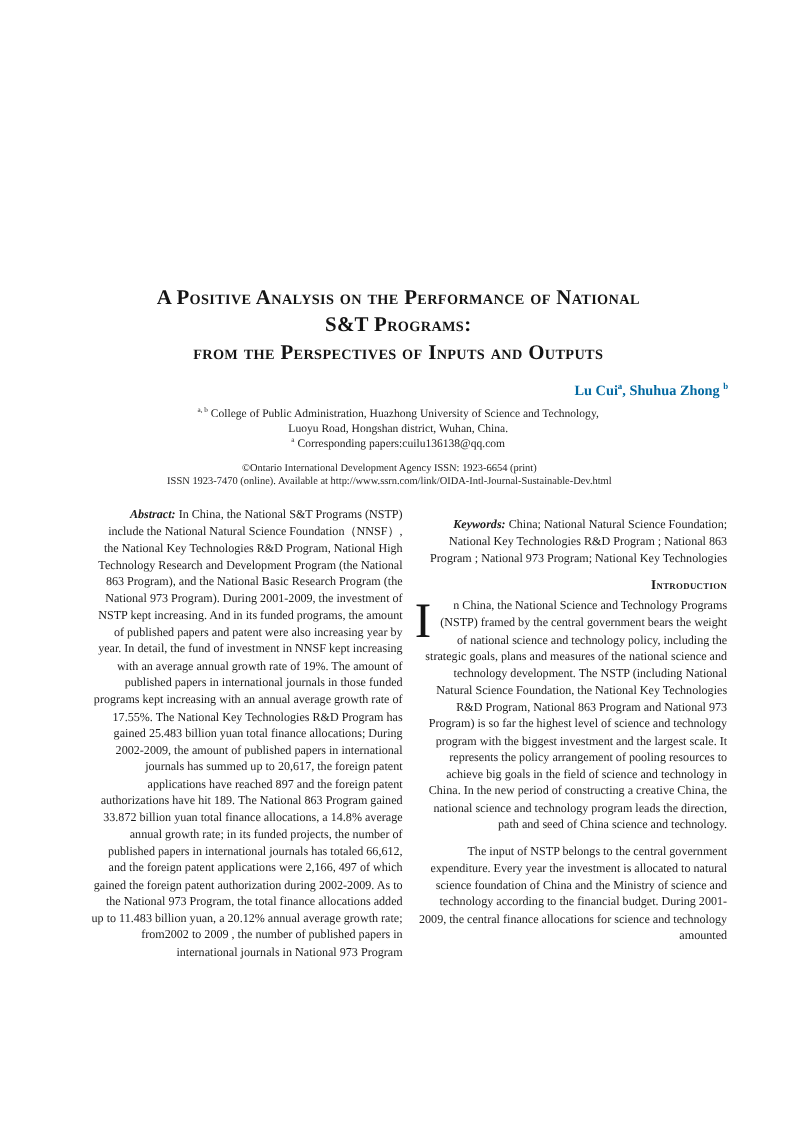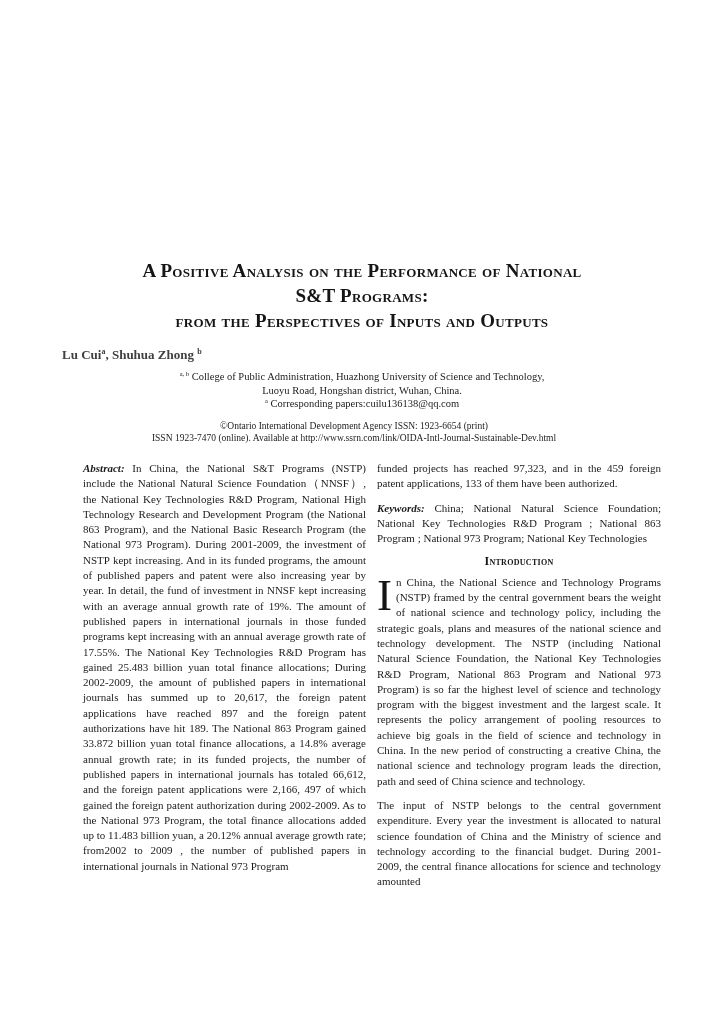--- a/index.html
+++ b/index.html
@@ -33,24 +33,24 @@
     line-height: 25px;
     letter-spacing: 0.3px;
     color: #151515;
   }
   
   .authors-line {
     position: absolute;
     top: 347px;
     left: 62px;
     width: 600px;
-    text-align: left;
+    text-align: right;
     font-weight: bold;
     font-size: 13px;
-    color: #404040;
+    color: #0369a1;
     font-family: Liberation Serif, serif;
   }
   .sup {
     vertical-align: super;
     font-size: 0.62em;
     line-height: 0;
   }
   .affiliation-block {
     position: absolute;
     top: 370px;
@@ -77,21 +77,21 @@
     position: absolute;
     top: 461px;
     width: 283px;
     font-size: 11px;
     line-height: 15.3px;
     text-align: justify;
     color: #1b1b1b;
   }
   .col-left  { left: 83px; }
   .col-right { left: 377px; width: 284px; }
-  .col p { margin: 0; }
+  .col p { margin: 0; text-align: right; }
   .para-gap { margin-top: 9px !important; }
   .label-bi { font-weight: bold; font-style: italic; }
   
   .section-heading {
     margin-top: 8px !important;
     margin-bottom: 5px !important;
     text-align: center;
     font-weight: bold;
     font-variant: small-caps;
     font-size: 12px;
@@ -130,20 +130,19 @@
   <div class="publisher-block">
     <div>©Ontario International Development Agency ISSN: 1923-6654 (print)</div>
     <div>ISSN 1923-7470 (online). Available at http://www.ssrn.com/link/OIDA-Intl-Journal-Sustainable-Dev.html</div>
   </div>
 
   <div class="col col-left">
     <p><span class="label-bi">Abstract:</span><span> In China, the National S&amp;T Programs (NSTP) include the National Natural Science Foundation（NNSF）, the National Key Technologies R&amp;D Program, National High Technology Research and Development Program (the National 863 Program), and the National Basic Research Program (the National 973 Program). During 2001-2009, the investment of NSTP kept increasing. And in its funded programs, the amount of published papers and patent were also increasing year by year. In detail, the fund of investment in NNSF kept increasing with an average annual growth rate of 19%. The amount of published papers in international journals in those funded programs kept increasing with an annual average growth rate of 17.55%. The National Key Technologies R&amp;D Program has gained 25.483 billion yuan total finance allocations; During 2002-2009, the amount of published papers in international journals has summed up to 20,617, the foreign patent applications have reached 897 and the foreign patent authorizations have hit 189. The National 863 Program gained 33.872 billion yuan total finance allocations, a 14.8% average annual growth rate; in its funded projects, the number of published papers in international journals has totaled 66,612, and the foreign patent applications were 2,166, 497 of which gained the foreign patent authorization during 2002-2009.  As to the National 973 Program, the total finance allocations added up to 11.483 billion yuan, a 20.12% annual average growth rate; from2002 to 2009 , the number of published papers in international journals in National 973 Program</span></p>
   </div>
 
   <div class="col col-right">
-    <p>funded projects has reached 97,323, and in the 459 foreign patent applications, 133 of them have been authorized.</p>
     <p class="para-gap"><span class="label-bi">Keywords:</span><span> China; National Natural Science Foundation; National Key Technologies R&amp;D Program ; National 863 Program ; National 973 Program; National Key Technologies</span></p>
     <p class="section-heading">Introduction</p>
     <p><span class="dropcap">I</span><span>n China, the National Science and Technology Programs (NSTP) framed by the central government bears the weight of national science and technology policy, including the strategic goals, plans and measures of the national science and technology development. The NSTP (including National Natural Science Foundation, the National Key Technologies R&amp;D Program, National 863 Program and National 973 Program) is so far the highest level of science and technology program with the biggest investment and the largest scale. It represents the policy arrangement of pooling resources to achieve big goals in the field of science and technology in China. In the new period of constructing a creative China, the national science and technology program leads the direction, path and seed of China science and technology.</span></p>
     <p class="para-gap">The input of NSTP belongs to the central government expenditure. Every year the investment is allocated to natural science foundation of China and the Ministry of science and technology according to the financial budget. During 2001-2009, the central finance allocations for science and technology amounted</p>
   </div>
 
 </div>
 
 </body></html>

